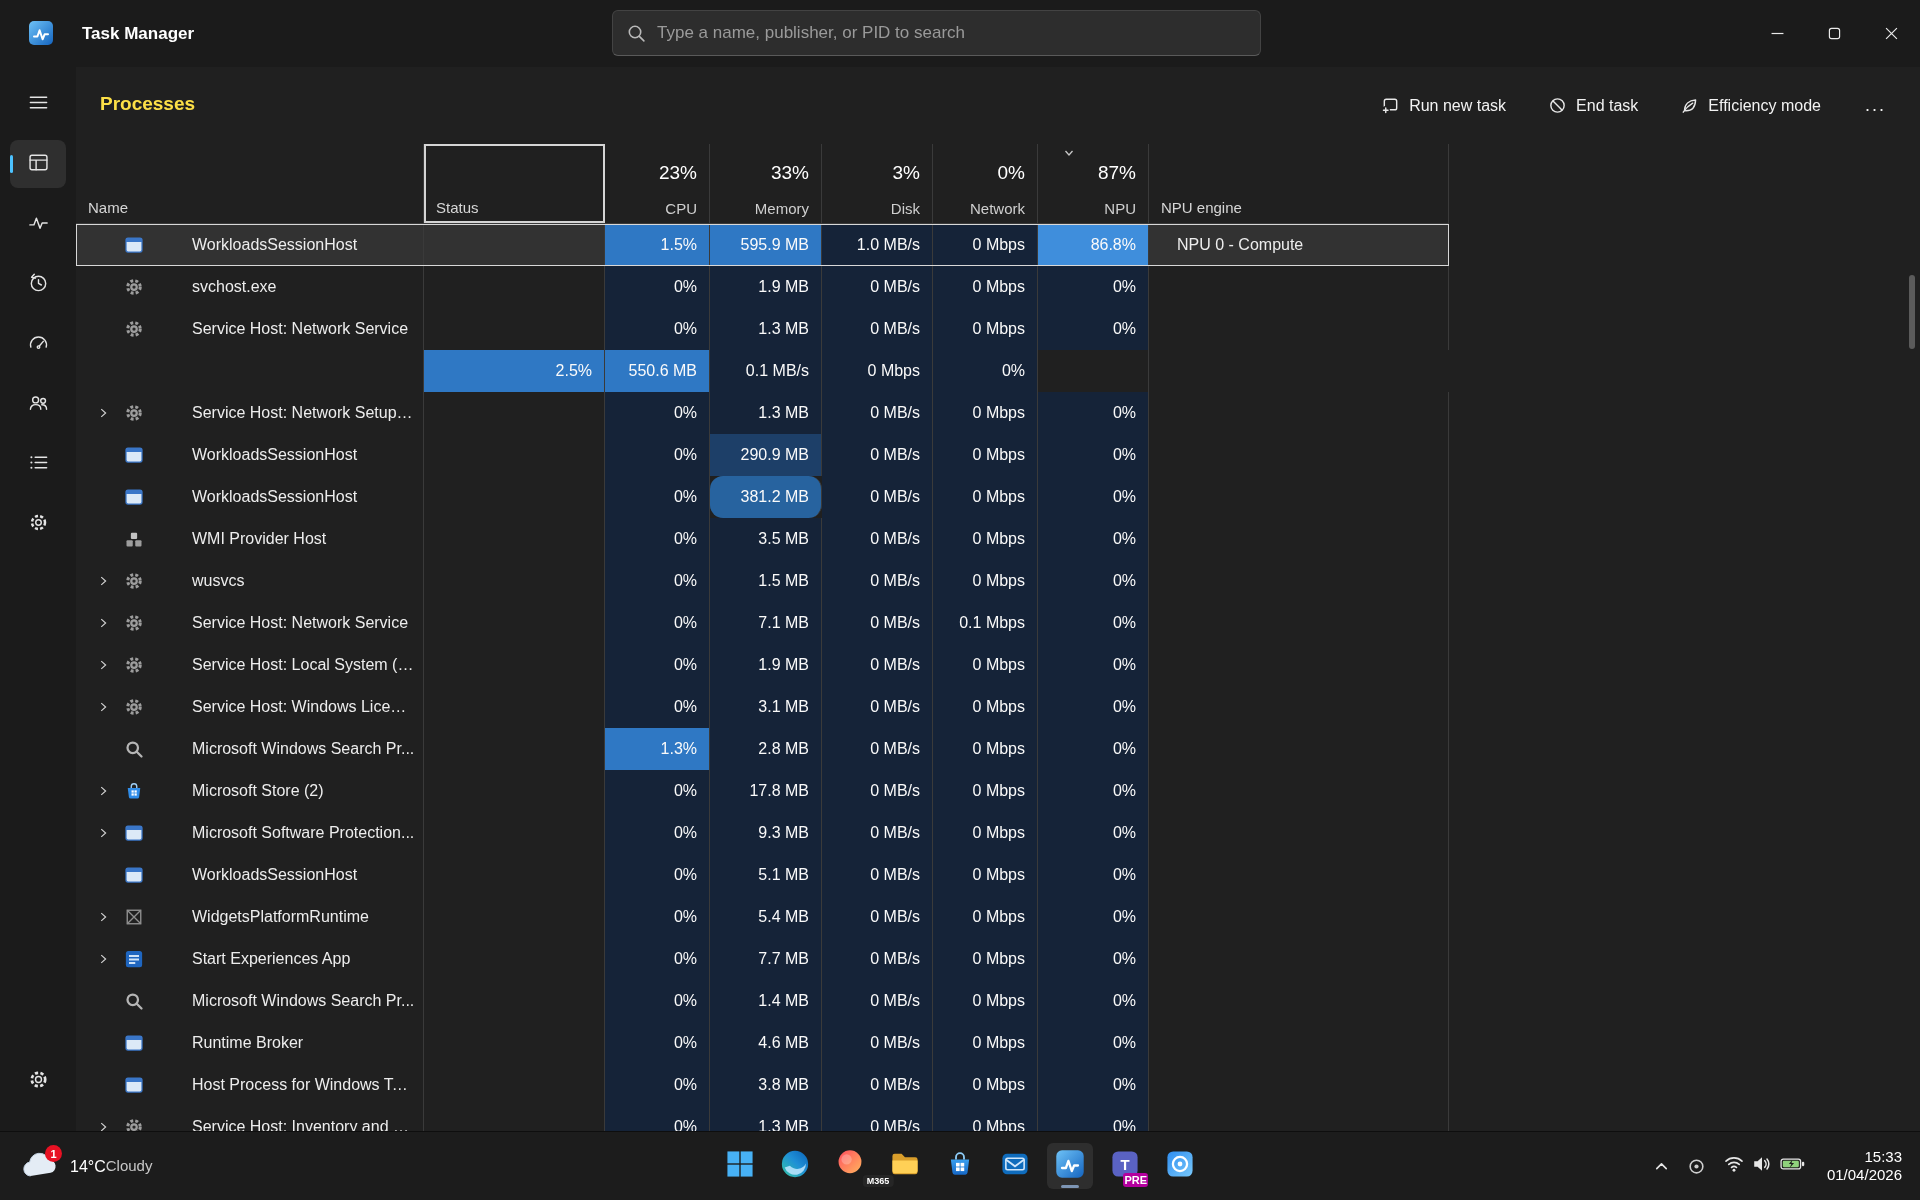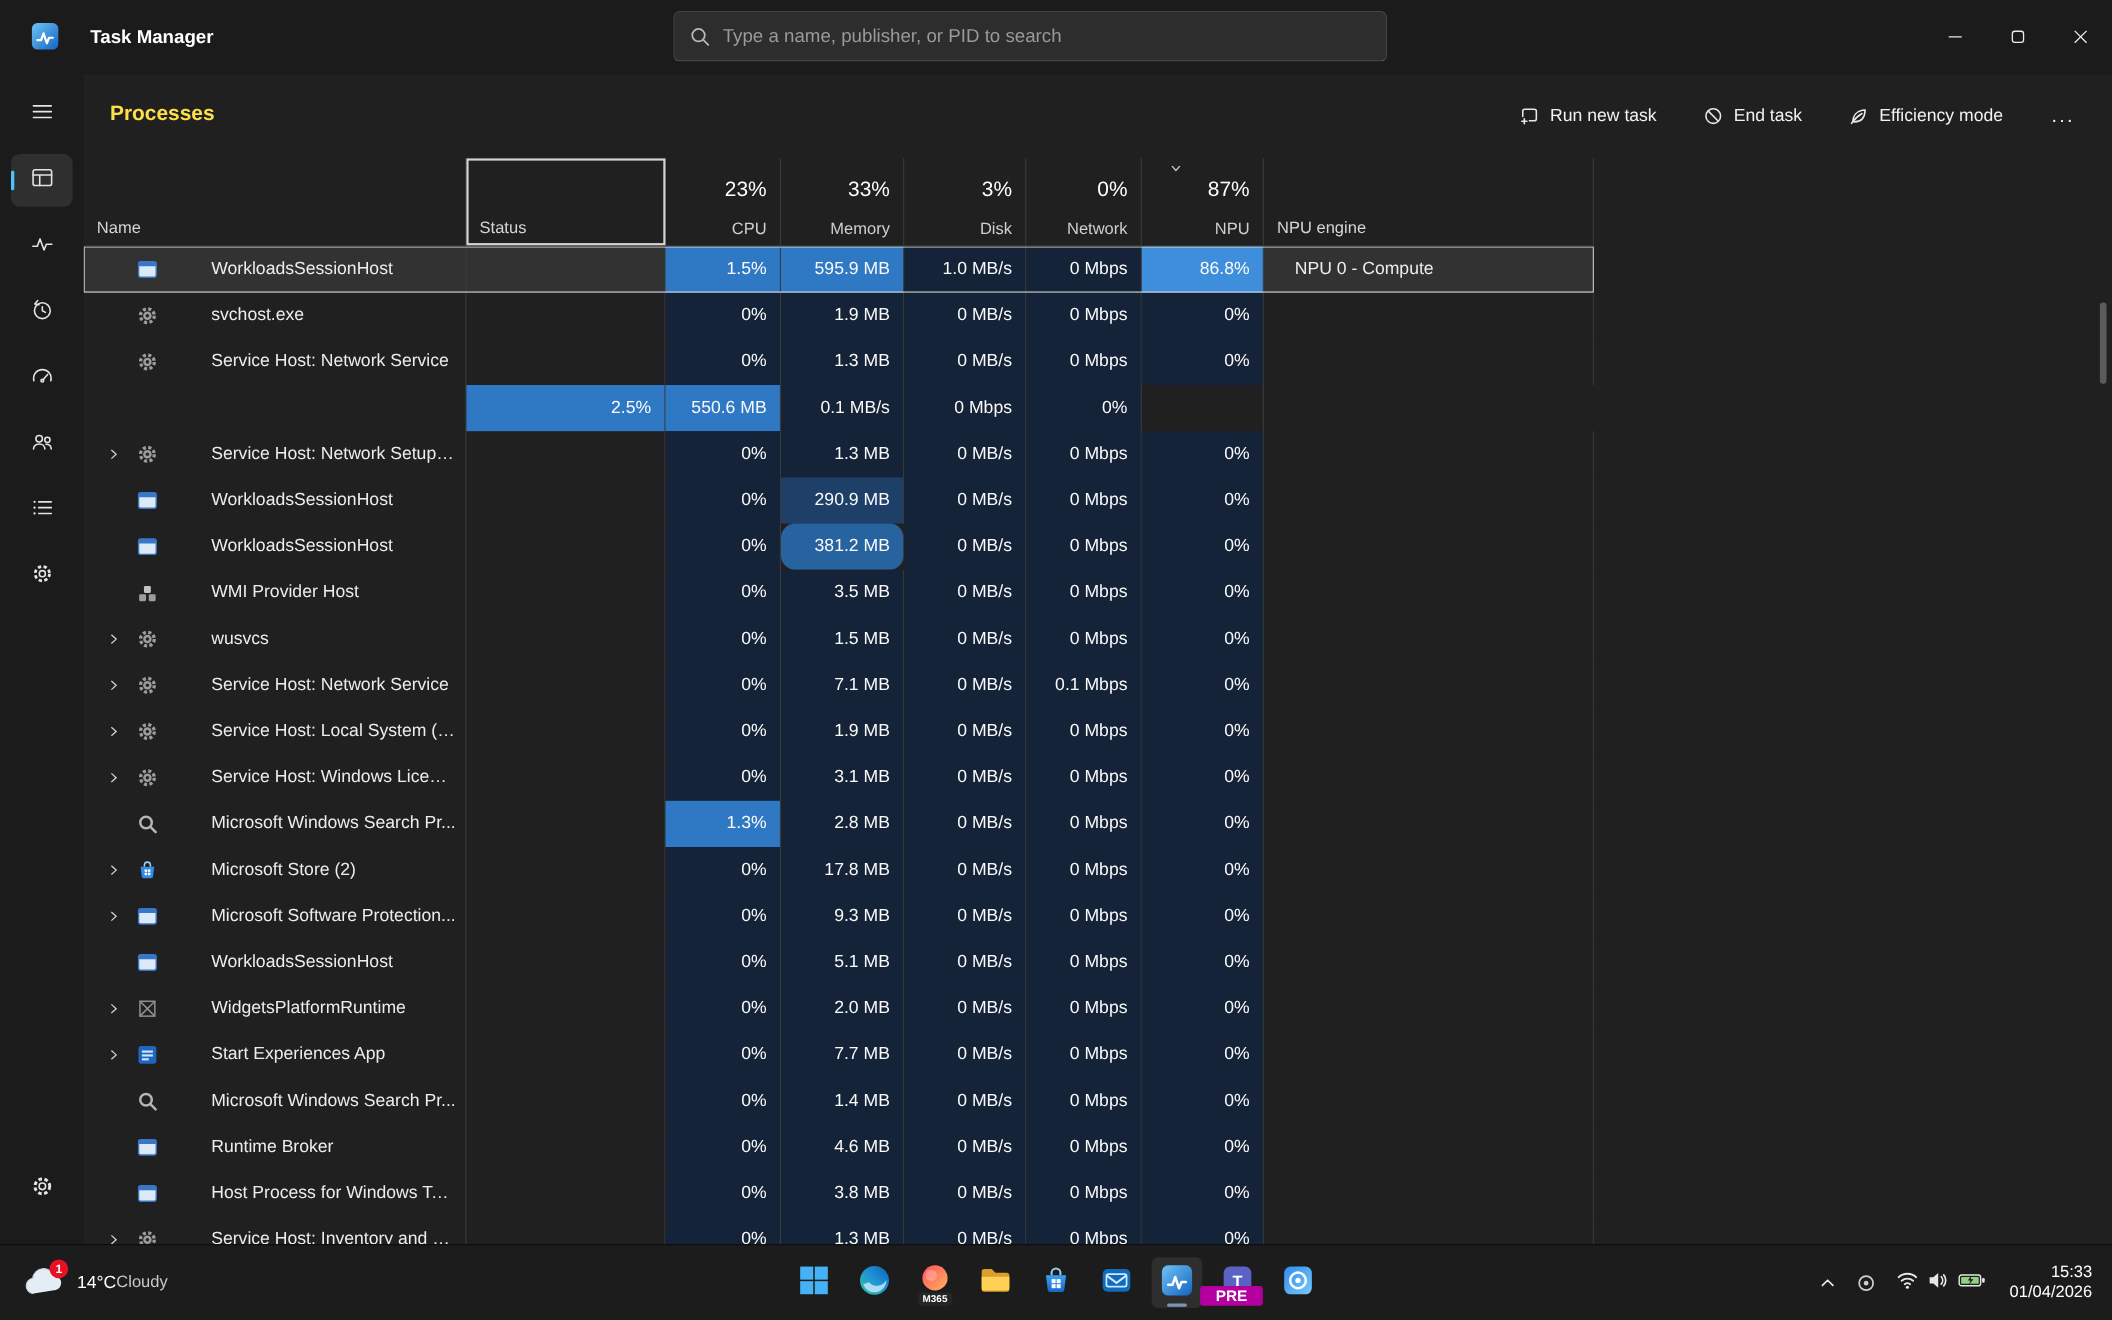--- a/index.html
+++ b/index.html
@@ -84,22 +84,22 @@
   .wcond { color:#c8c8c8; font-size:15px; line-height:18px; }
 
   .pinned { position:absolute; left:50%; top:0; height:100%; transform:translateX(-50%);
     display:flex; align-items:center; gap:9px; }
   .tbtn { position:relative; width:46px; height:46px; border-radius:6px;
     display:flex; align-items:center; justify-content:center; }
   .tbtn svg { width:32px; height:32px; }
   .tbtn.active { background:#2e2e2e; }
   .tbtn .indicator { position:absolute; bottom:1px; left:50%; transform:translateX(-50%);
     width:18px; height:3px; border-radius:2px; background:#7d95b4; }
-  .tbadge { position:absolute; color:#fff; font-weight:700; }
-  .badge-corner { right:0; bottom:2px; background:#b4009e; font-size:14px; padding:1px 14px; border-radius:3px; }
+  .tbadge { position:absolute; color:#fff; font-weight:700;margin-left:28px; }
+  .badge-corner { right:0; bottom:2px; background:#b4009e; font-size:11px; padding:1px 1px; border-radius:3px; }
   .badge-center { left:50%; transform:translateX(-50%); bottom:2px; background:#262626; font-size:9px;
     padding:1px 4px; border-radius:4px; }
 
   .tray { position:absolute; right:10px; top:0; height:100%; display:flex; align-items:center; gap:3px; }
   .trbtn { padding:7px; border-radius:5px; display:flex; align-items:center; justify-content:center; }
   .trbtn svg { width:19px; height:19px; }
   .trgroup { display:flex; align-items:center; gap:8px; padding:8px 8px; border-radius:6px; }
   .trgroup svg { width:20px; height:20px; }
   .batt svg { width:26px; height:18px; }
   .clock { display:flex; flex-direction:column; align-items:flex-end; justify-content:center;
@@ -612,21 +612,21 @@
               </svg>
             </span>
             <span class="picon"><svg viewBox="0 0 16 16">
                 <rect x="2.6" y="2.6" width="10.8" height="10.8" fill="none" stroke="#8f8f8f" stroke-width="1.1"></rect>
                 <path d="M2.6 2.6 L13.4 13.4 M13.4 2.6 L2.6 13.4" stroke="#8f8f8f" stroke-width="1.1"></path>
               </svg></span>
             <span class="plabel">WidgetsPlatformRuntime</span>
           </div>
           <div class="cell"></div>
           <div class="num h0">0%</div>
-          <div class="num h0">2.0 MB</div>
+          <div class="num h0">5.4 MB</div>
           <div class="num h0">0 MB/s</div>
           <div class="num h0">0 Mbps</div>
           <div class="num h0">0%</div>
           <div class="eng"></div>
         </div>
         <div class="prow">
           <div class="name-cell">
             <span class="twisty">
               <svg viewBox="0 0 16 16">
                 <path d="M6 3.5 L11 8 L6 12.5" fill="none" stroke="#d4d4d4" stroke-width="1.3"></path>

